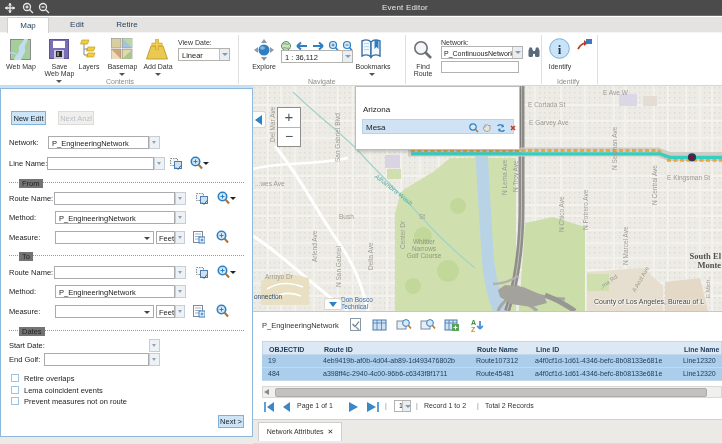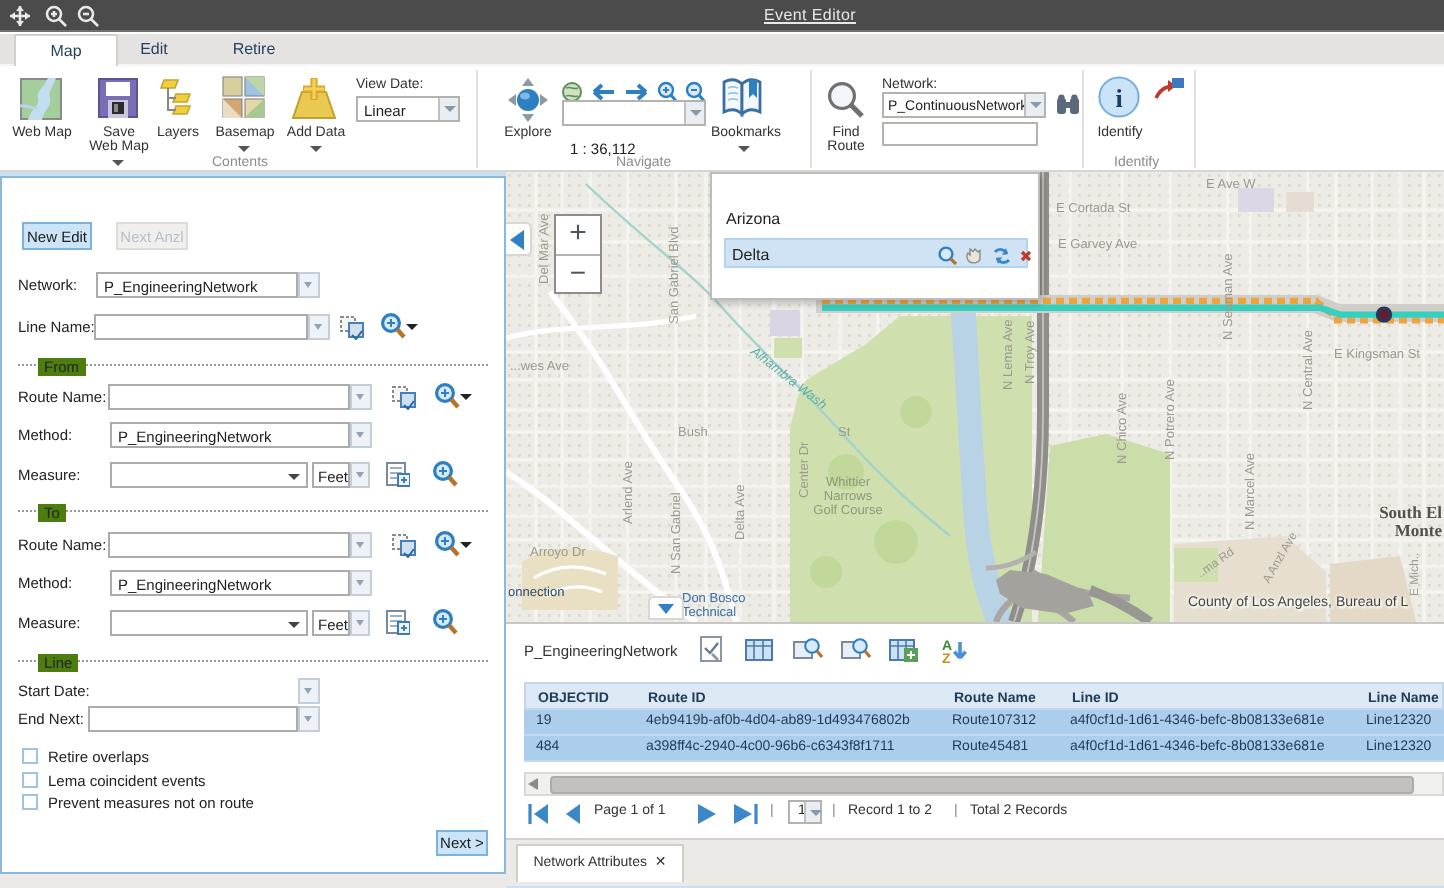--- a/index.html
+++ b/index.html
@@ -1,21 +1,21 @@
 <!DOCTYPE html>
 <html><head>
 <meta charset="utf-8">
 <style>
 * { margin:0; padding:0; box-sizing:border-box; }
 html,body { width:722px; height:444px; overflow:hidden; font-family:"Liberation Sans",sans-serif; }
 #app { position:relative; width:722px; height:444px; background:#fff; }
 .abs { position:absolute; }
 
 #topbar { position:absolute; left:0; top:0; width:722px; height:16px; background:#4b4b4c; border-bottom:1px solid #6e6e6e; }
-#topbar .ttl { position:absolute; left:382px; top:3px; color:#e8e8e8; font-size:8px; letter-spacing:0.2px;text-decoration:underline; }
+#topbar .ttl { position:absolute; left:382px; top:3px; color:#e8e8e8; font-size:8px; letter-spacing:0.2px; }
 
 #tabrow { position:absolute; left:0; top:17px; width:722px; height:16px; background:#e4e3e1; border-bottom:1px solid #f5f5f5;}
 .tab { position:absolute; top:0; height:16px; font-size:8px; color:#27435f; text-align:center; line-height:16px; }
 .tab.active { background:#fff; border:1px solid #d0d0ce; border-bottom:none; }
 
 #ribbon { position:absolute; left:0; top:33px; width:722px; height:53px; background:#fff; border-bottom:1px solid #d7d6d3; }
 .grpsep { position:absolute; top:2px; height:49px; width:1px; background:#e0dfdc; }
 .grplabel { position:absolute; top:45px; font-size:7px; color:#8b8b88; }
 .riblabel { position:absolute; font-size:7px; color:#333; text-align:center; white-space:nowrap; line-height:7px; }
 .caret { position:absolute; width:0; height:0; border-left:3px solid transparent; border-right:3px solid transparent; border-top:3px solid #555; }
@@ -28,21 +28,21 @@
 #panelhdr .t { position:absolute; left:8px; top:5px; font-size:8.5px; color:#1c1c1c; }
 #panelhdr .x { position:absolute; right:6px; top:4px; font-size:10px; color:#444; font-weight:bold; }
 .pbtn { position:absolute; font-size:7.5px; text-align:center; white-space:nowrap; }
 .pbtn.on { background:#cce4f7; border:1px solid #7db2dd; color:#1c1c1c; }
 .pbtn.off { background:#f0efed; border:1px solid #dddcd9; color:#b5bfc9; }
 .flabel { position:absolute; font-size:7.5px; color:#222; white-space:nowrap; }
 .field { position:absolute; background:#fff; border:1px solid #abaaae; font-size:7.5px; color:#222; white-space:nowrap; overflow:hidden; }
 .ddbtn { position:absolute; background:#eef2f7; border:1px solid #c3ced9; }
 .ddbtn:after { content:""; position:absolute; left:2px; top:4px; width:0; height:0; border-left:2.5px solid transparent; border-right:2.5px solid transparent; border-top:3px solid #93a2b2; }
 .sep { position:absolute; left:8px; right:8px; border-top:1px dotted #9a9a9a; }
-.sep .st { position:absolute; left:10px; top:-4px; background:#4d7c0f; padding:0 3px; font-size:7.5px; color:#222; }
+.sep .st { position:absolute; left:10px; top:-4px; background:#737373; padding:0 3px; font-size:7.5px; color:#222; }
 .chk { position:absolute; width:8px; height:8px; background:#fff; border:1px solid #9fc3e0; }
 .chklbl { position:absolute; font-size:7.5px; color:#222; white-space:nowrap; }
 
 #map { position:absolute; left:253px; top:86px; width:469px; height:225px; background:#eceae3; overflow:hidden; }
 .mlabel { position:absolute; font-size:6.5px; color:#9b9a92; white-space:nowrap; line-height:7px; }
 .vlabel { transform-origin:0 0; transform:rotate(-90deg); }
 
 #zoomctl { position:absolute; left:24px; top:21px; width:24px; height:40px; background:#fff; border:1px solid #8e8d8a; }
 #zoomctl .plus { position:absolute; left:0; top:0; width:100%; height:20px; border-bottom:1px solid #b5b4b0; color:#4a5560; font-size:15px; line-height:18px; text-align:center; }
 #zoomctl .minus { position:absolute; left:0; top:20px; width:100%; height:19px; color:#4a5560; font-size:14px; line-height:16px; text-align:center; }
@@ -107,21 +107,21 @@
           <path d="M21.5 5 h3 M23 3.5 v3"></path>
         <circle cx="39" cy="5" r="3.5"></circle>
           <path d="M41.5 7.5 L45 11"></path>
           <path d="M37.5 5 h3"></path>
       </g>
     </svg>
     <div class="ttl">Event Editor</div>
   </div>
 
   <div id="tabrow">
-    <div class="tab active" style="left:7px;width:52px;">Map</div>
+    <div class="tab active" style="left:7px;width:42px;">Map</div>
     <div class="tab" style="left:49px;width:56px;">Edit</div>
     <div class="tab" style="left:105px;width:44px;">Retire</div>
   </div>
 
   <div id="ribbon">
 
     <svg class="abs" style="left:10px;top:6px" width="21" height="21" viewBox="0 0 21 21">
       <rect x="0.5" y="0.5" width="20" height="20" fill="#a5ce9d" stroke="#8a8a8a"></rect>
       <path d="M14 0 C12 5 8 6 9 10 C10 14 5 16 4 21 L11 21 C12 16 16 14 15 10 C14 7 17 3 18 0 Z" fill="#c3ddf0"></path>
       <path d="M0 14 C4 13 6 16 9 15" stroke="#b8d4ea" stroke-width="1.5" fill="none"></path>
@@ -190,21 +190,21 @@
       <path d="M16 6 h10 M16 6 l4 -3.5 M16 6 l4 3.5" stroke="#2e7fc1" stroke-width="2" fill="none"></path>
       <path d="M42 6 h-10 M42 6 l-4 -3.5 M42 6 l-4 3.5" stroke="#2e7fc1" stroke-width="2" fill="none"></path>
       <circle cx="52" cy="5" r="3.5" fill="#d8eaf8" stroke="#2e7fc1" stroke-width="1.2"></circle>
         <path d="M54.5 7.5 L57 10.5" stroke="#2e7fc1" stroke-width="1.5"></path>
         <path d="M50.5 5 h3 M52 3.5 v3" stroke="#2e7fc1" stroke-width="1"></path>
       <circle cx="66" cy="5" r="3.5" fill="#d8eaf8" stroke="#2e7fc1" stroke-width="1.2"></circle>
         <path d="M68.5 7.5 L71 10.5" stroke="#2e7fc1" stroke-width="1.5"></path>
         <path d="M64.5 5 h3" stroke="#2e7fc1" stroke-width="1"></path>
     </svg>
     <div class="selbox" style="left:281px;top:17px;width:72px;height:13px;">
-        <span style="position:absolute;left:3px;top:19px;text-align:right;">1 : 36,112</span>
+        <span style="position:absolute;left:3px;top:2px;text-align:right;">1 : 36,112</span>
         <span class="selbtn"></span>
       </div>
     <svg class="abs" style="left:361px;top:5px" width="20" height="21" viewBox="0 0 20 21">
       <path d="M1 3 C5 1 8 2 10 4 L10 19 C8 17 5 16 1 18 Z" fill="#f4f8fc" stroke="#3a6ea5" stroke-width="1.4"></path>
       <path d="M19 3 C15 1 12 2 10 4 L10 19 C12 17 15 16 19 18 Z" fill="#f4f8fc" stroke="#3a6ea5" stroke-width="1.4"></path>
       <path d="M13.5 2 v9 l2 -2 l2 2 v-9 z" fill="#2e7fc1"></path>
       <path d="M3 6 c2 -0.8 4 -0.5 5 0 M3 9 c2 -0.8 4 -0.5 5 0 M3 12 c2 -0.8 4 -0.5 5 0" stroke="#9ec4e0" fill="none" stroke-width="0.8"></path>
     </svg>
     <div class="riblabel" style="left:355px;top:30px;width:36px;">Bookmarks</div>
     <div class="caret" style="left:369px;top:40px;"></div>
@@ -334,25 +334,25 @@
       </div>
     <div class="ddbtn" style="left:174px;top:216px;width:10px;height:13px;"></div>
     <svg class="abs" style="left:192px;top:216px" width="12" height="13" viewBox="0 0 12 13">
         <use href="#measic"></use>
       </svg>
     <svg class="abs" style="left:215px;top:215px" width="13" height="14" viewBox="0 0 13 14">
         <use href="#magic"></use>
       </svg>
 
     <div class="sep" style="top:241px;">
-        <span class="st">Line</span>
+        <span class="st">Dates</span>
       </div>
     <div class="flabel" style="left:8px;top:252px;">Start Date:</div>
     <div class="ddbtn" style="left:148px;top:250px;width:11px;height:13px;"></div>
-    <div class="flabel" style="left:8px;top:266px;">End Next:</div>
+    <div class="flabel" style="left:8px;top:266px;">End Golf:</div>
     <div class="field" style="left:43px;top:264px;width:105px;height:13px;"></div>
     <div class="ddbtn" style="left:148px;top:264px;width:11px;height:13px;"></div>
 
     <div class="chk" style="left:10px;top:285px;"></div>
       <div class="chklbl" style="left:23px;top:285px;">Retire overlaps</div>
     <div class="chk" style="left:10px;top:297px;"></div>
       <div class="chklbl" style="left:23px;top:297px;">Lema coincident events</div>
     <div class="chk" style="left:10px;top:308px;"></div>
       <div class="chklbl" style="left:23px;top:308px;">Prevent measures not on route</div>
     <div class="pbtn on" style="left:217px;top:326px;width:26px;height:13px;line-height:12px;">Next &gt;</div>
@@ -448,21 +448,21 @@
 <div class="mlabel" style="left:341px;top:212px;color:#454540;font-size:7px;text-shadow:0 0 2px #fff,0 0 2px #fff,1px 1px 1px #fff;">County of Los Angeles, Bureau of L</div>
     <div id="ctab"></div>
     <div id="zoomctl">
         <div class="plus">+</div>
         <div class="minus">−</div>
       </div>
     <div id="btab"></div>
     <div id="bkpopup">
       <div id="bkaz">Arizona</div>
       <div id="bkmesa">
-          <span class="t">Delta</span>
+          <span class="t">Mesa</span>
       <svg class="abs" style="left:106px;top:3px" width="48" height="10" viewBox="0 0 48 10">
         <circle cx="4" cy="4" r="3.2" fill="#d6eaf8" stroke="#2e7fc1" stroke-width="1.2"></circle>
             <path d="M6.3 6.3 L9 9" stroke="#b5742a" stroke-width="1.6"></path>
         <path d="M16 8 c-1.5 -1 -2 -3 -1 -4.5 l1 1 v-3 l1.5 1.2 l1 -1.2 l1.5 1.5 l1 -0.8 v4 c0 1.5 -2 3 -5 1.8 z" fill="#e8e4da" stroke="#8a8a8a" stroke-width="0.7"></path>
         <g stroke="#3b87c8" stroke-width="1.4" fill="none">
               <path d="M28.5 3 a3.5 3.5 0 0 1 6 1"></path>
               <path d="M35.5 7 a3.5 3.5 0 0 1 -6 -1"></path>
               <path d="M34 1 l1 3 l-3 0.5" fill="#3b87c8" stroke="none"></path>
               <path d="M30 9 l-1 -3 l3 -0.5" fill="#3b87c8" stroke="none"></path>
             </g>

